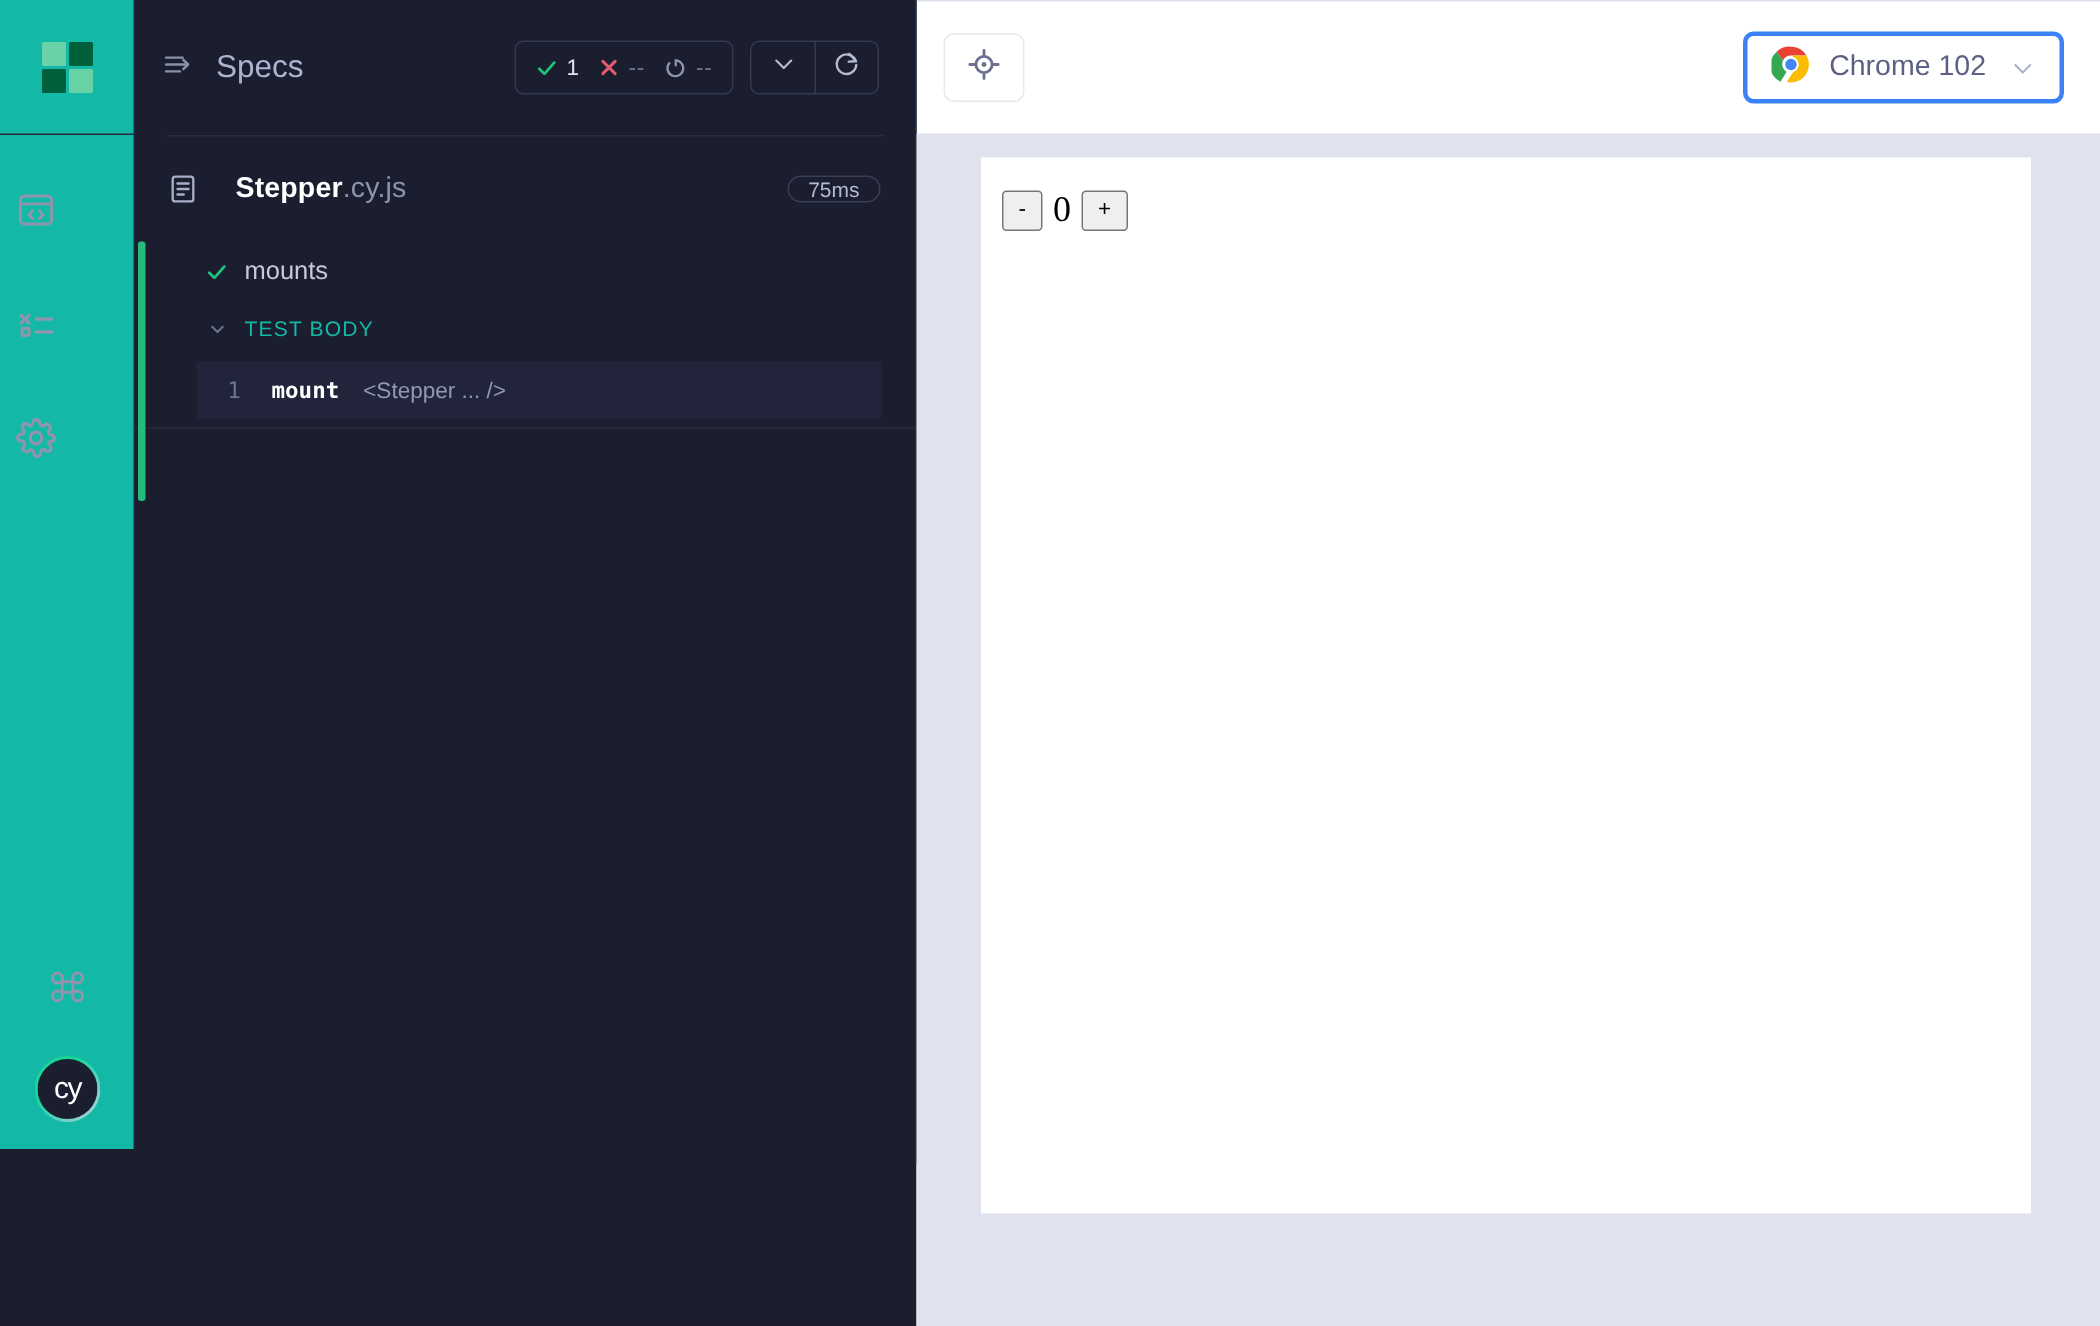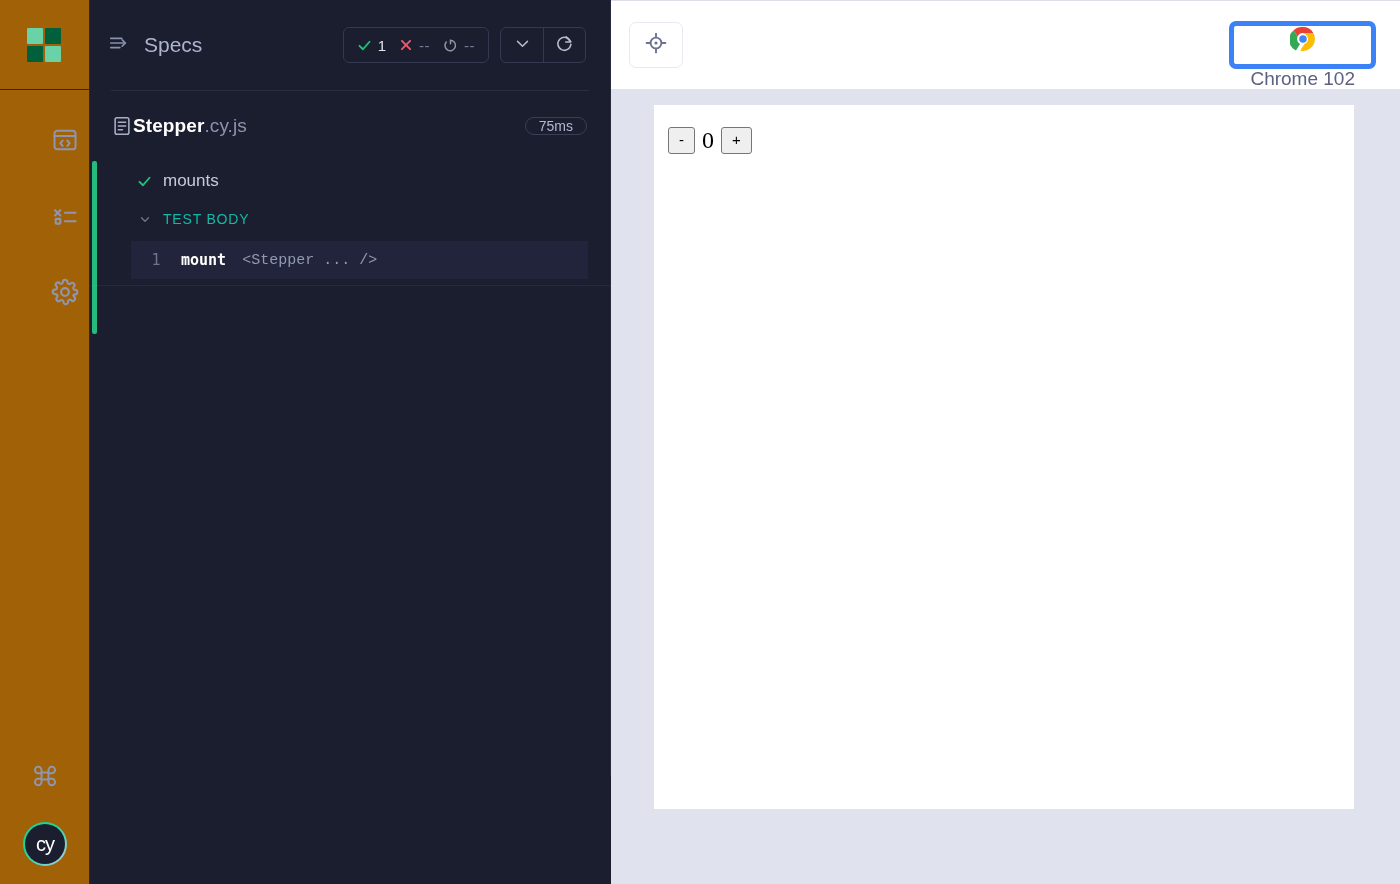--- a/index.html
+++ b/index.html
@@ -6,24 +6,24 @@
   html, body {
     width: 1400px; height: 884px;
     overflow: hidden;
     font-family: "Liberation Sans", sans-serif;
     background: #1b1e2e;
   }
   .app { display: flex; width: 1400px; height: 884px; }
 
   
   .rail {
-    width: 90px; height: 884px;
-    background: #a16207;
+    width: 90px; height: 766px;
+    background: #14b8a6;
     border-right: 1px solid #272a3d;
-    display: flex; flex-direction: column; align-items: flex-end;
+    display: flex; flex-direction: column; align-items: flex-start;
     flex: 0 0 90px;
     position: relative;
   }
   .rail-logo {
     height: 90px; width: 90px;
     display: flex; align-items: center; justify-content: center;
     border-bottom: 1px solid #272a3d;
   }
   .logo-grid {
     width: 34px; height: 34px;
@@ -83,21 +83,21 @@
   .stat .dash { color: #737893; font-weight: 400; font-size: 15px; letter-spacing: 0.5px; }
 
   .btn-group { display: flex; border: 1px solid #343850; border-radius: 6px; height: 36px; overflow: hidden; }
   .btn-group > div {
     width: 42px; display: flex; align-items: center; justify-content: center;
     color: #b6bace; cursor: pointer;
   }
   .btn-group > div + div { border-left: 1px solid #343850; }
   .spec-divider { height: 1px; background: #2a2e42; margin: 0 21px 0 21px; }
   .spec-row {
-    height: 70px; display: flex; align-items: center; padding: 0 23px 0 21px; gap: 0;
+    height: 70px; display: flex; align-items: center; padding: 0 23px 0 21px; gap: 24px;
   }
   .spec-name { font-size: 19px; color: #fff; font-weight: 700; letter-spacing: 0.1px; }
   .spec-name .ext { color: #8e93ad; font-weight: 400; }
   .duration-pill {
     margin-left: auto;
     border: 1px solid #3a3e56; border-radius: 13px;
     color: #b4b9d1; font-size: 14px;
     padding: 0 13px;
   }
 
@@ -114,41 +114,41 @@
   .body-row { display: flex; align-items: center; gap: 11px; height: 36px; padding-left: 26px; cursor: pointer; }
   .body-label { color: #14b8a6; font-size: 14px; letter-spacing: 0.8px; }
   .cmd-row {
     margin-left: 19px; margin-top: 4px;
     background: #21243a; height: 38px;
     display: flex; align-items: center; gap: 0;
     border-radius: 1px; cursor: pointer; max-width: 457px;
   }
   .cmd-num { width: 50px; text-align: center; color: #6f748f; font-family: "DejaVu Sans Mono", monospace; font-size: 15px; }
   .cmd-name { color: #fff; font-family: "DejaVu Sans Mono", monospace; font-size: 15px; font-weight: 700; }
-  .cmd-args { color: #9398b3; font-family: Liberation Mono, monospace; font-size: 15px; margin-left: 16px; }
+  .cmd-args { color: #9398b3; font-family: Liberation Sans, sans-serif; font-size: 15px; margin-left: 16px; }
   .tree-underline { height: 1px; background: #272a3d; margin: 6px 0 0 0; width: 521px; margin-left: -22px; }
 
   .chev { color: #6d7391; display: inline-flex; }
   .check { color: #1fc27c; display: inline-flex; }
 
   
   .preview { flex: 1; height: 884px; display: flex; flex-direction: column; background: #fff; }
   .preview-header {
     height: 89px; background: #fff; border-top: 1px solid #dcdfeb;
     display: flex; align-items: center; padding: 0 24px 0 18px;
   }
   .icon-btn {
     width: 54px; height: 46px; border: 1px solid #e7e9f2; border-radius: 7px;
     display: flex; align-items: center; justify-content: center;
     color: #6c718f; cursor: pointer; background: #fff;
   }
   .preview-header-right { margin-left: auto; display: flex; align-items: center; gap: 16px; }
   .select-btn {
-    height: 48px; border: 5px solid #3b82f6; border-radius: 7px; background: #fff;
-    display: flex; align-items: center; gap: 12px; padding: 0 16px; cursor: pointer; flex-direction: column;
+    height: 48px; border: 3px solid #3b82f6; border-radius: 7px; background: #fff;
+    display: flex; align-items: center; gap: 12px; padding: 0 16px; cursor: pointer;
   }
   .select-label { color: #5c6183; font-size: 19px; }
   .select-caret { color: #aeb2c7; margin-left: 4px; display: inline-flex; }
 
   .preview-stage {
     flex: 1; background: #e0e3ee;
     position: relative;
   }
   .aut-frame {
     position: absolute; left: 43px; top: 16px;

